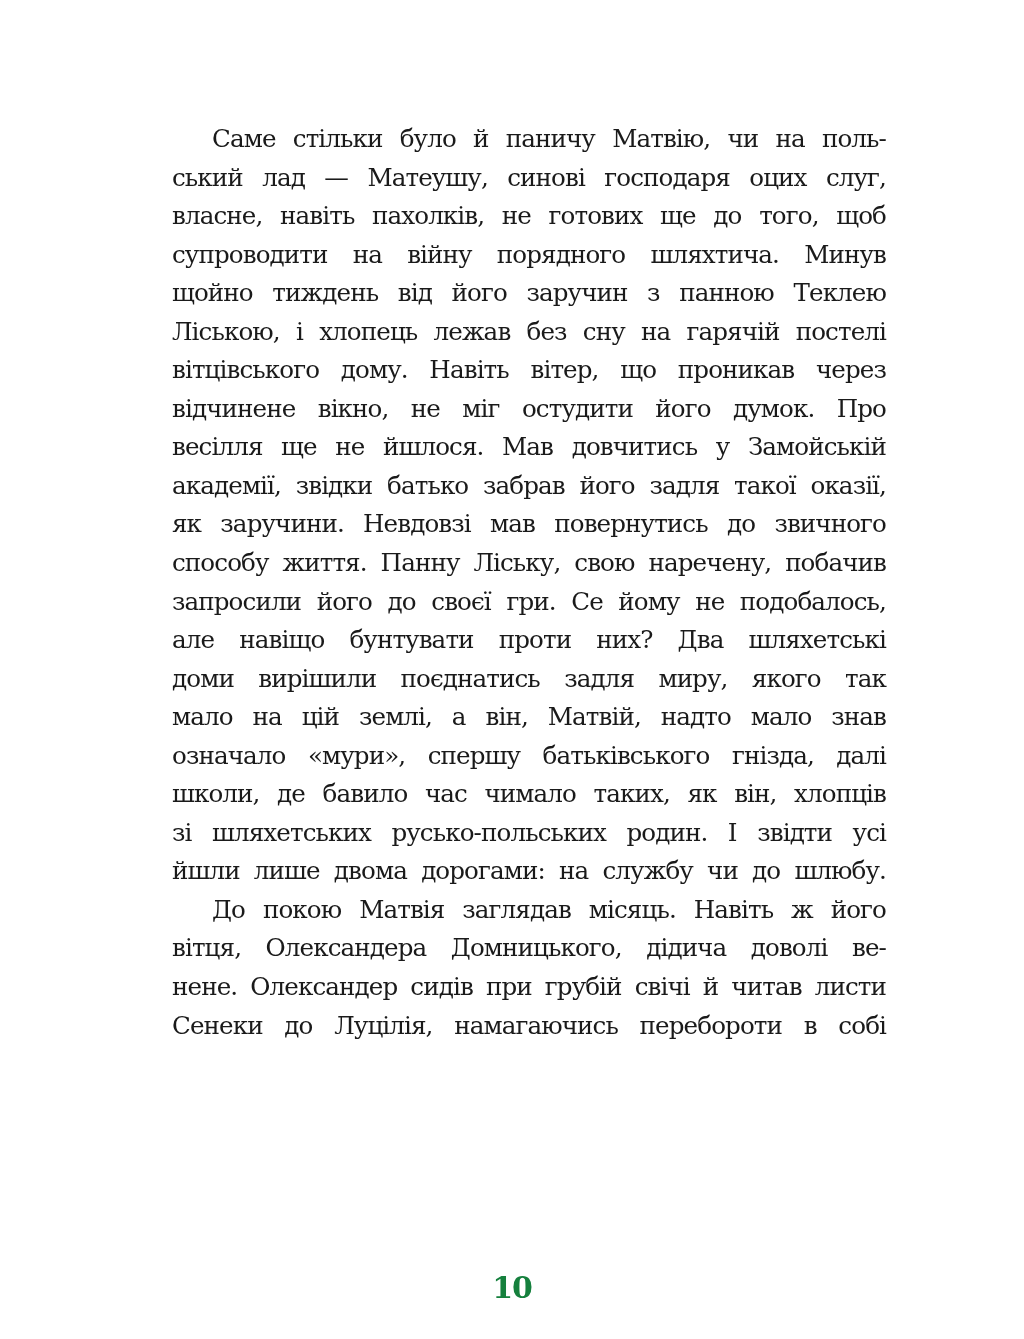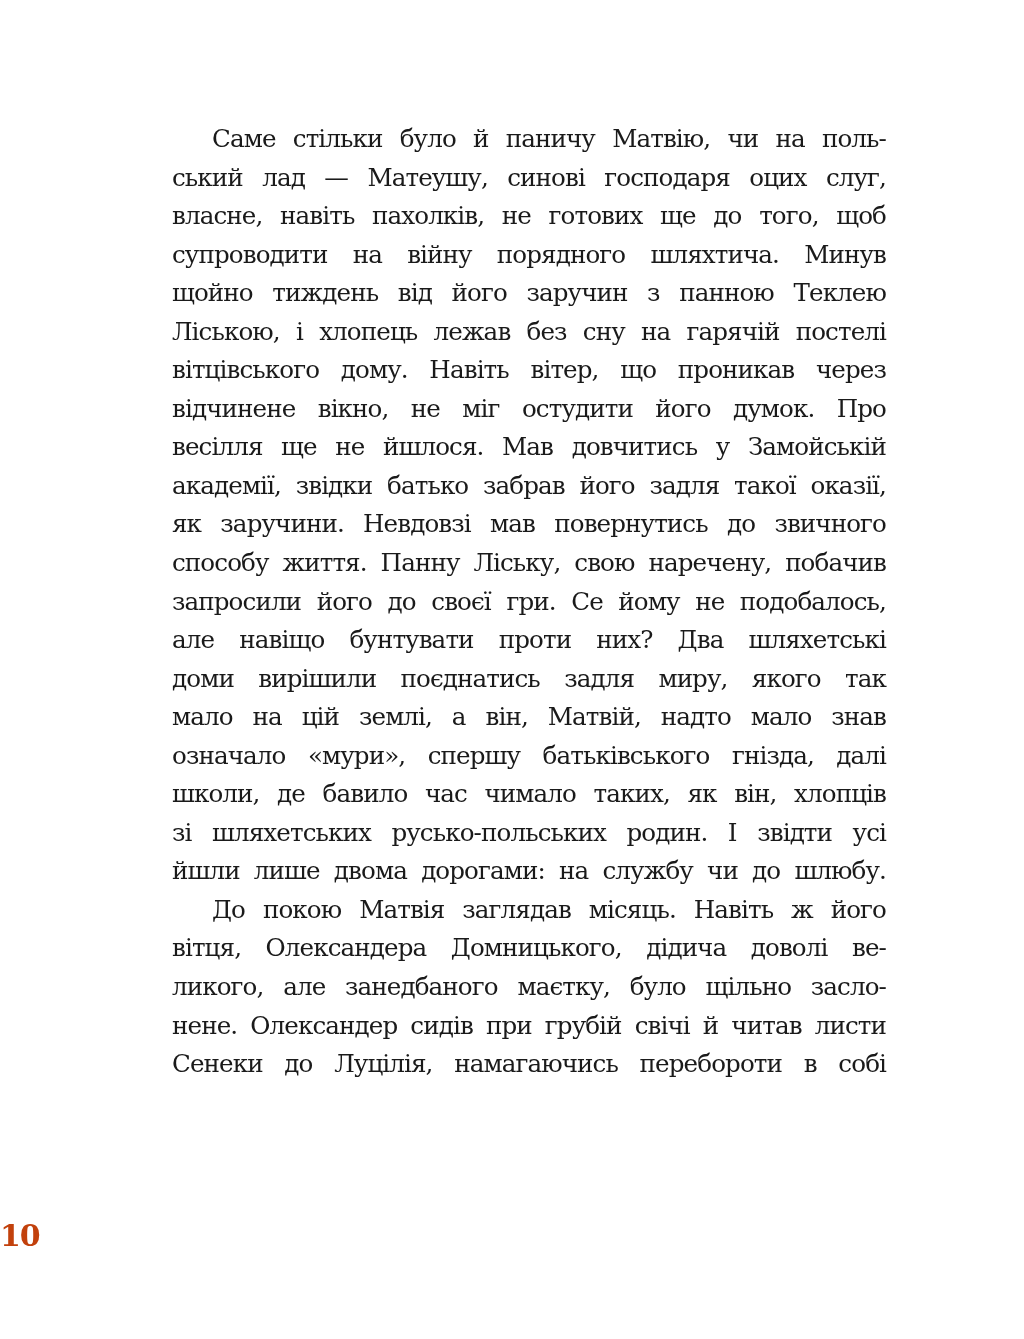--- a/index.html
+++ b/index.html
@@ -38,25 +38,26 @@
       text-align-last: justify;
       display: block;
     }
     .line.indent {
       padding-left: 40px;
     }
     .page-number {
       position: absolute;
       left: 0;
       width: 1024px;
-      top: 1218px;
+      top: 1270px;
+      text-align: center;
       font-family: "DejaVu Serif", "Liberation Serif", serif;
       font-weight: bold;
       font-size: 30px;
-      color: #c2410c;
+      color: #15803d;
       letter-spacing: -1px;
     }
   </style>
 </head>
 <body>
 
 <div class="page">
   <div class="text-block">
     <div>
       <span class="line indent">Саме стільки було й паничу Матвію, чи на поль-</span>
@@ -76,20 +77,19 @@
       <span class="line">доми вирішили поєднатись задля миру, якого так</span>
       <span class="line">мало на цій землі, а він, Матвій, надто мало знав</span>
       <span class="line">означало «мури», спершу батьківського гнізда, далі</span>
       <span class="line">школи, де бавило час чимало таких, як він, хлопців</span>
       <span class="line">зі шляхетських русько-польських родин. І звідти усі</span>
       <span class="line">йшли лише двома дорогами: на службу чи до шлюбу.</span>
     </div>
     <div>
       <span class="line indent">До покою Матвія заглядав місяць. Навіть ж його</span>
       <span class="line">вітця, Олександера Домницького, дідича доволі ве-</span>
-      <span class="line">ликого, але занедбаного маєтку, було щільно засло-</span>
       <span class="line">нене. Олександер сидів при грубій свічі й читав листи</span>
       <span class="line">Сенеки до Луцілія, намагаючись перебороти в собі</span>
     </div>
   </div>
 
   <div class="page-number">10</div>
 </div>
 
 </body></html>

